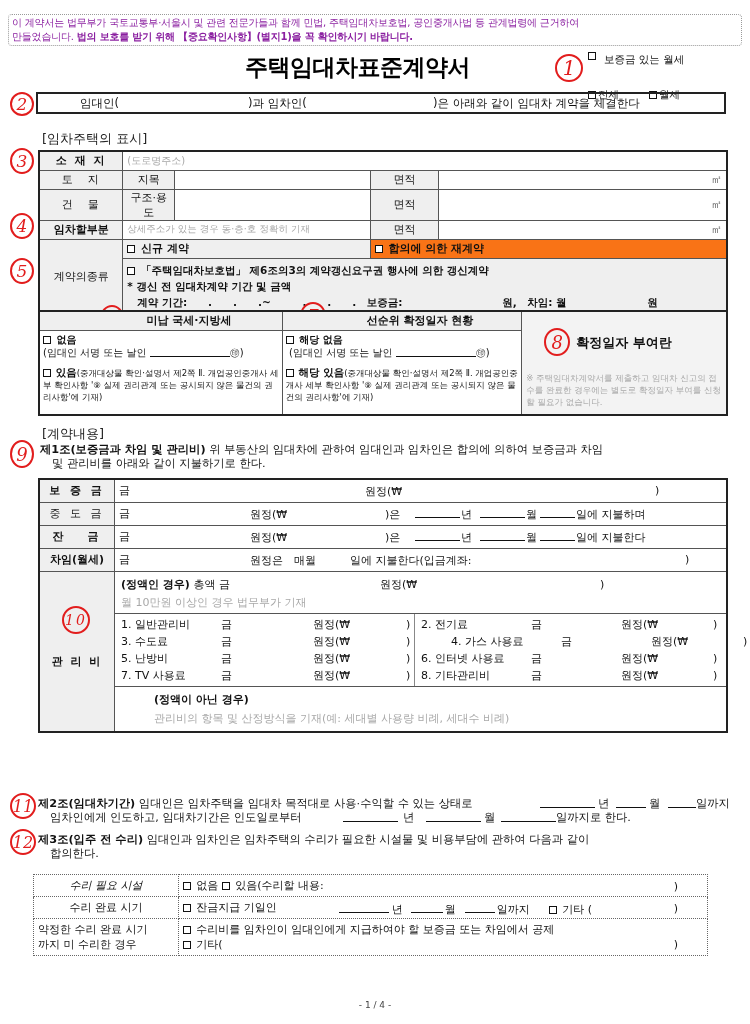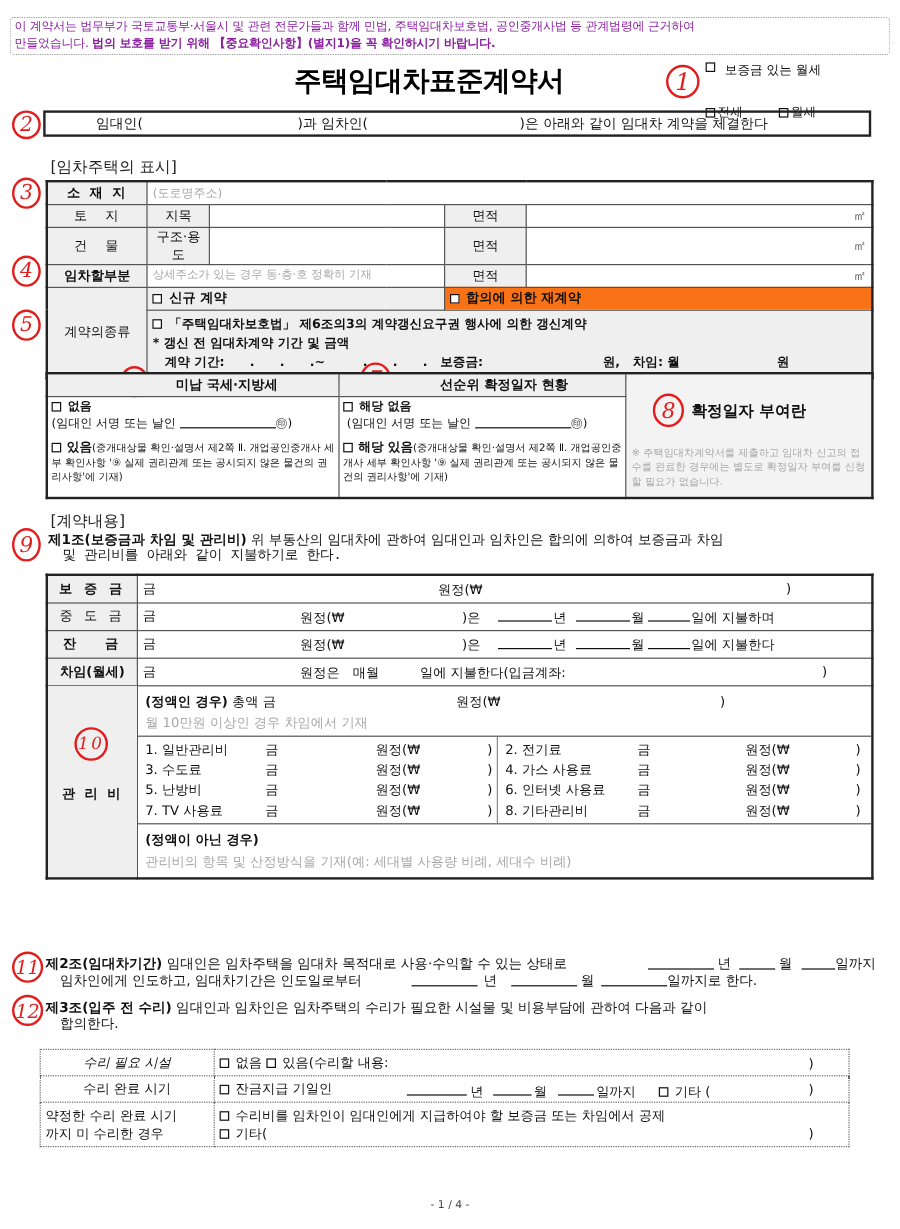--- a/index.html
+++ b/index.html
@@ -177,21 +177,21 @@
       <div style="margin-top:7px;font-size:8.5px;line-height:12px;"><span class="cb"></span> <b style="font-size:10.5px;">해당 있음</b><span>(중개대상물 확인·설명서 제2쪽 Ⅱ. 개업공인중개사 세부 확인사항 '⑨ 실제 권리관계 또는 공시되지 않은 물건의 권리사항'에 기재)</span></div>
     </td>
   </tr>
 </tbody>
   </table>
 
 <div class="abs section-h" style="left:42px;top:425px;">[계약내용]</div>
 <div class="circ" style="left:10px;top:440px;width:24px;height:28px;font-size:18px;">9</div>
 <div class="abs para" style="left:40px;top:443px;width:700px;">
   <div><b>제1조(보증금과 차임 및 관리비)</b> <span>위 부동산의 임대차에 관하여 임대인과 임차인은 합의에 의하여 보증금과 차임</span></div>
-  <div style="padding-left:12px;font-family:Liberation Mono, monospace;">및 관리비를 아래와 같이 지불하기로 한다.</div>
+  <div style="padding-left:12px;">및 관리비를 아래와 같이 지불하기로 한다.</div>
 </div>
 
 <table class="grid outer" style="left:38px;top:478px;width:690px;">
   <colgroup>
       <col style="width:79px">
       <col style="width:611px">
     </colgroup>
   <tbody>
       <tr>
     <td class="hdr" style="letter-spacing:3px;height:23px;">보 증 금</td>
@@ -241,37 +241,37 @@
   <tr>
     <td class="hdr" style="letter-spacing:2px;position:relative;">
       <div class="circ" style="left:22px;top:34px;width:28px;height:28px;font-size:14px;">10</div>
       <span style="position:relative;top:10px;">관 리 비</span>
     </td>
     <td style="padding:0;">
       <div style="position:relative;height:42px;padding:4px 6px;line-height:18px;border-bottom:1px solid #555;">
         <div><b>(정액인 경우)</b> <span>총액 금</span></div>
         <span style="position:absolute;left:265px;top:4px;">원정(₩</span>
         <span style="position:absolute;left:485px;top:4px;">)</span>
-        <div class="gray">월 10만원 이상인 경우 차임에서 기재</div>
+        <div class="gray">월 10만원 이상인 경우 법무부가 기재</div>
       </div>
       <div style="display:grid;grid-template-columns:300px 311px;border-bottom:1px solid #555;">
         <div style="border-right:1px solid #888;padding:2px 6px;line-height:17px;">
           <div style="position:relative;"><span>1. 일반관리비</span><span style="position:absolute;left:100px;">금</span><span style="position:absolute;left:192px;">원정(₩</span><span style="position:absolute;left:285px;">)</span></div>
           <div style="position:relative;"><span>3. 수도료</span><span style="position:absolute;left:100px;">금</span><span style="position:absolute;left:192px;">원정(₩</span><span style="position:absolute;left:285px;">)</span></div>
           <div style="position:relative;"><span>5. 난방비</span><span style="position:absolute;left:100px;">금</span><span style="position:absolute;left:192px;">원정(₩</span><span style="position:absolute;left:285px;">)</span></div>
           <div style="position:relative;"><span>7. TV 사용료</span><span style="position:absolute;left:100px;">금</span><span style="position:absolute;left:192px;">원정(₩</span><span style="position:absolute;left:285px;">)</span></div>
         </div>
         <div style="padding:2px 6px;line-height:17px;">
           <div style="position:relative;"><span>2. 전기료</span><span style="position:absolute;left:110px;">금</span><span style="position:absolute;left:200px;">원정(₩</span><span style="position:absolute;left:292px;">)</span></div>
-          <div style="position:relative;"><span>4. 가스 사용료</span><span style="position:absolute;left:110px;">금</span><span style="position:absolute;left:200px;">원정(₩</span><span style="position:absolute;left:292px;">)</span></div>
+          <div style="position:relative;margin-left:30px;"><span>4. 가스 사용료</span><span style="position:absolute;left:110px;">금</span><span style="position:absolute;left:200px;">원정(₩</span><span style="position:absolute;left:292px;">)</span></div>
           <div style="position:relative;"><span>6. 인터넷 사용료</span><span style="position:absolute;left:110px;">금</span><span style="position:absolute;left:200px;">원정(₩</span><span style="position:absolute;left:292px;">)</span></div>
           <div style="position:relative;"><span>8. 기타관리비</span><span style="position:absolute;left:110px;">금</span><span style="position:absolute;left:200px;">원정(₩</span><span style="position:absolute;left:292px;">)</span></div>
         </div>
       </div>
-      <div style="padding:3px 6px;line-height:19px;height:44px;">
+      <div style="padding:3px 6px;line-height:19px;height:44px;margin-left:33px;">
         <div><b>(정액이 아닌 경우)</b></div>
         <div class="gray">관리비의 항목 및 산정방식을 기재(예: 세대별 사용량 비례, 세대수 비례)</div>
       </div>
     </td>
   </tr>
 </tbody>
   </table>
 
 <div class="circ" style="left:10px;top:793px;width:26px;height:26px;font-size:16px;">11</div>
 <div class="abs para" style="left:38px;top:797px;width:705px;">

